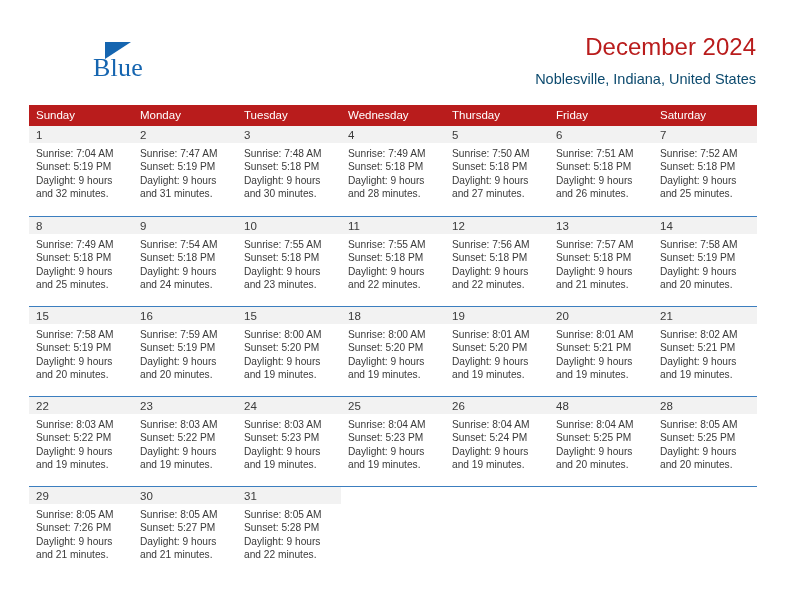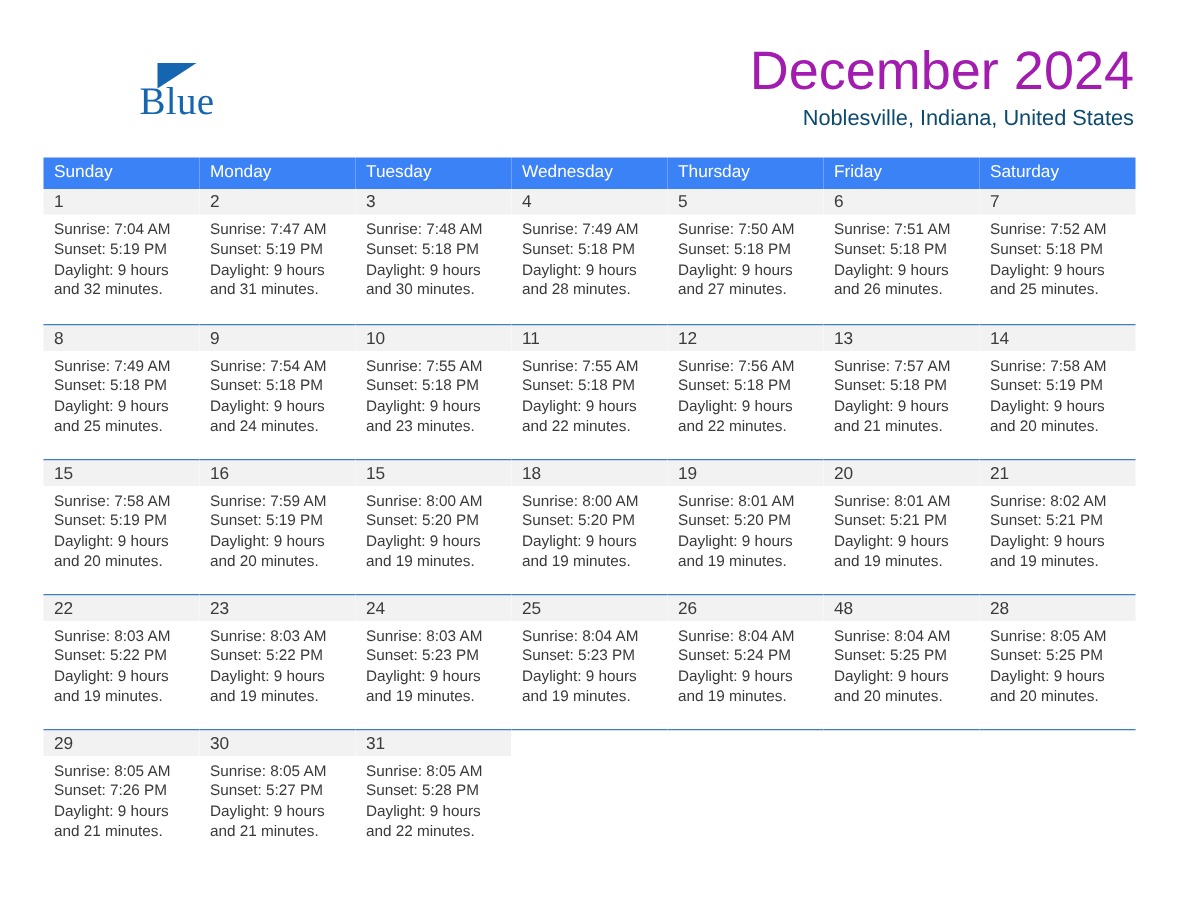--- a/index.html
+++ b/index.html
@@ -36,40 +36,40 @@
     font-size:26px; color:#1565b0; letter-spacing:0.2px;
     line-height:26px;
     font-family:Liberation Serif, serif;
   }
 
   .title-block {
     position:absolute; right:36px; top:28px;
     text-align:right; width:520px;
   }
   .cal-title {
-    font-size:36px; font-weight:400; color:#a21caf;
+    font-size:24px; font-weight:400; color:#b91c1c;
     line-height:38px; white-space:nowrap;
   }
   .cal-subtitle {
     margin-top:4px;
     font-size:14.5px; font-weight:400; color:#0c4a6e;
     line-height:19px; white-space:nowrap;
   }
 
   
   .cal {
     position:absolute; left:29px; top:105px;
     width:728px;
     border-collapse:collapse;
     table-layout:fixed;
   }
   .cal col { width:104px; }
 
   .cal thead th {
-    background:#3b82f6;
+    background:#b91c1c;
     color:#ffffff;
     font-size:11.5px;
     font-weight:400;
     text-align:left;
     padding:4px 0 5px 7px;
     height:21px;
     line-height:12px;
   }
 
   .week-row > td { padding:0; vertical-align:top; border:0; }

